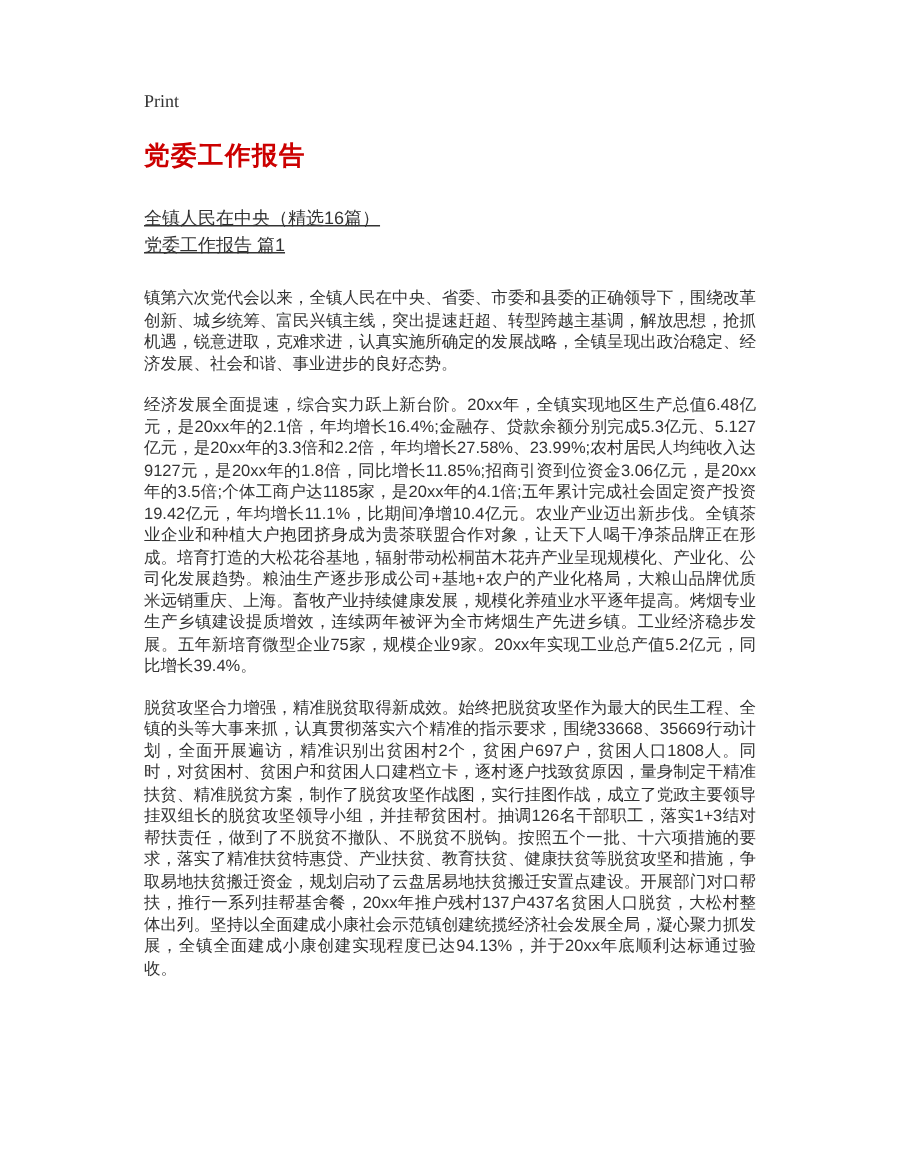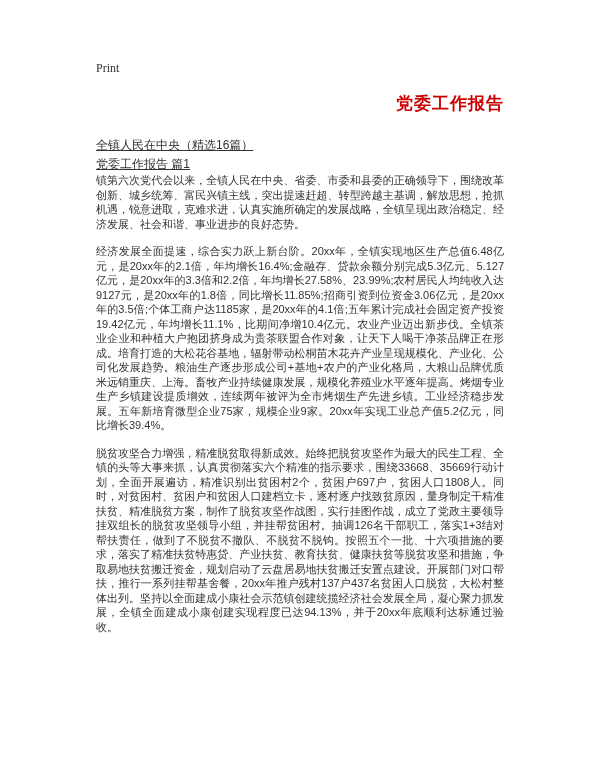--- a/index.html
+++ b/index.html
@@ -16,41 +16,41 @@
   }
   .print-link {
     font-family: "Liberation Serif", serif;
     font-size: 12px;
     color: #333333;
     display: inline-block;
     cursor: pointer;
   }
   .doc-title {
     margin-top: 16px;
-    text-align: right;
+    text-align: left;
     font-size: 17px;
     font-weight: bold;
     color: #cc0000;
     letter-spacing: 1px;
   }
   .doc-subtitle {
     margin-top: 22px;
     font-size: 12px;
     color: #333333;
     text-decoration: underline;
     display: inline-block;
   }
   .section-heading {
     font-size: 12px;
     font-weight: normal;
     color: #333333;
     text-decoration: underline;
     display: inline-block;
   }
-  .body-text { margin-top: 0; }
+  .body-text { margin-top: 20px; }
   .body-text p {
     font-size: 11px;
     line-height: 14.5px;
     text-align: justify;
     color: #333333;
     margin-bottom: 13px;
     word-break: break-all;
   }
   .block { display: block; }
 </style>

